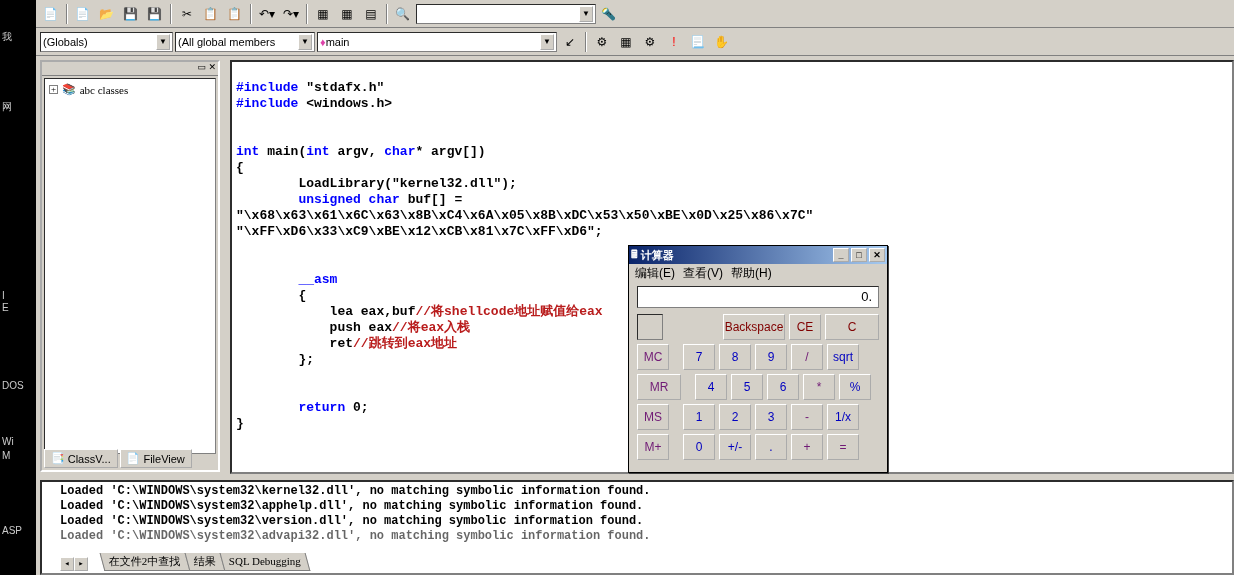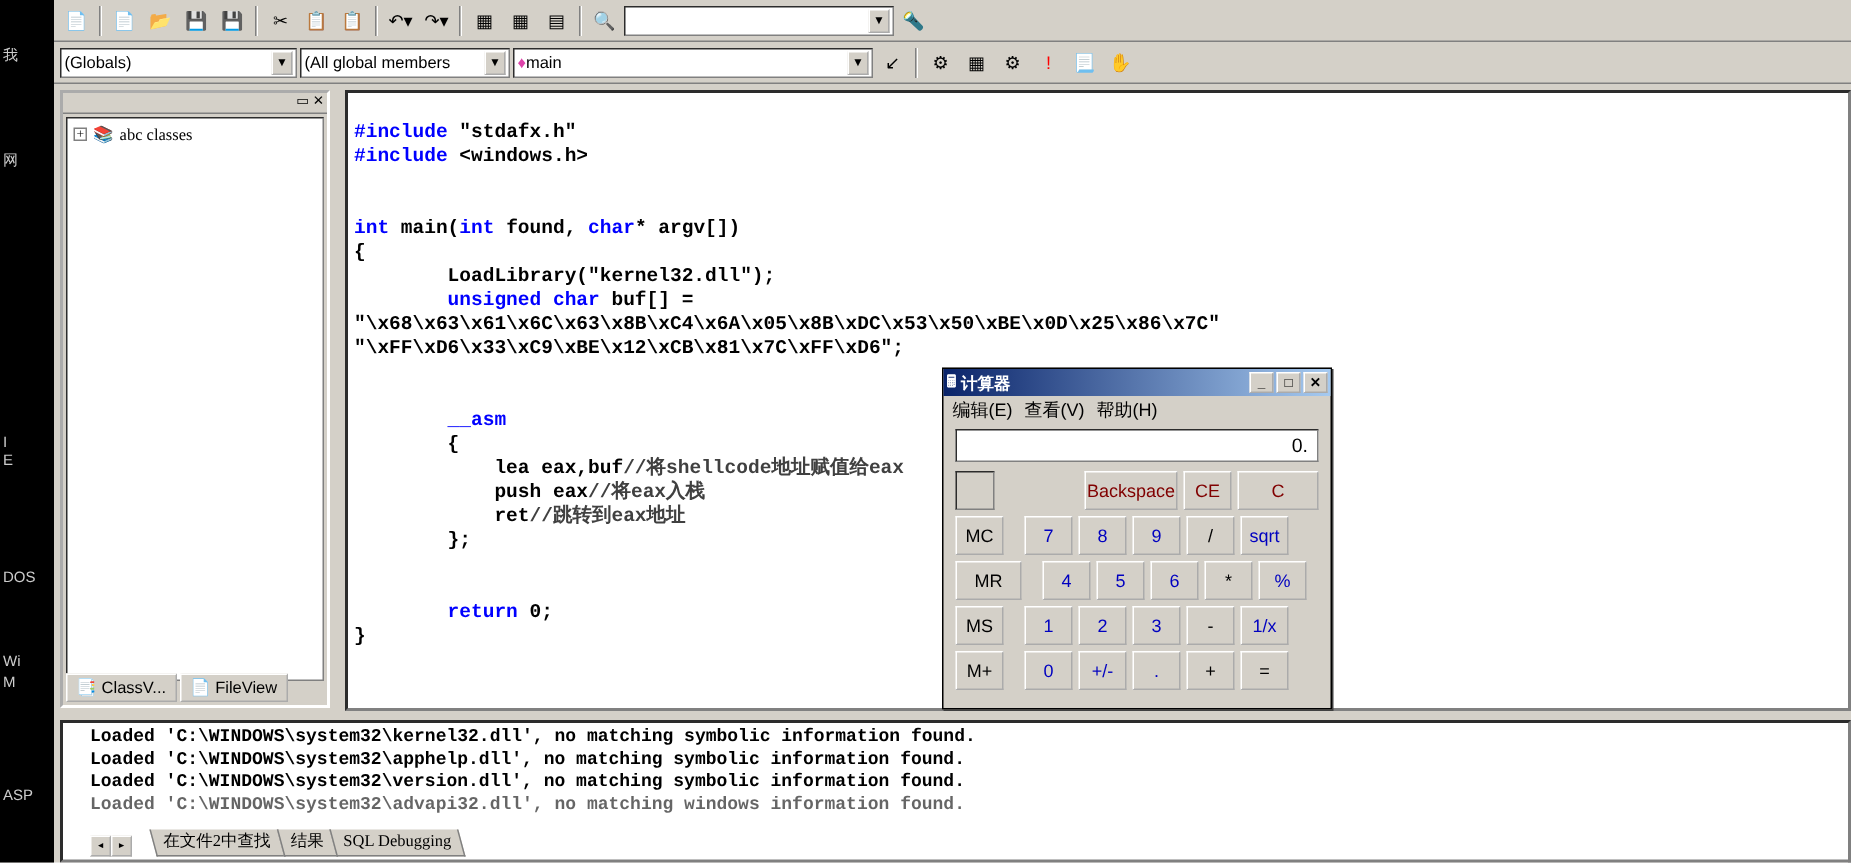--- a/index.html
+++ b/index.html
@@ -19,40 +19,40 @@
 .workspace-panel { position:absolute; left:40px; top:60px; width:180px; height:412px; background:#d4d0c8; border:2px inset #fff; }
 .workspace-panel .inner-bar { height:14px; background:#d4d0c8; border-bottom:1px solid #808080; text-align:right; padding-right:2px; font-size:9px; }
 .workspace-panel .tree { background:#fff; margin:2px; height:376px; border:1px inset #808080; padding:4px; font-family:"MS Sans Serif"; font-size:11px; }
 .workspace-panel .tree-item { display:flex; align-items:center; gap:4px; }
 .workspace-panel .plus { border:1px solid #808080; width:9px; height:9px; text-align:center; line-height:7px; font-size:9px; }
 .workspace-panel .tabs { position:absolute; bottom:2px; left:2px; display:flex; gap:2px; }
 .ws-tab { background:#d4d0c8; border:1px outset #fff; padding:2px 6px; font-size:11px; display:flex; align-items:center; gap:3px; cursor:pointer; }
 
 .code-area { position:absolute; left:230px; top:60px; right:0; height:414px; background:#fff; border:2px inset #808080; font-family:"Courier New",monospace; font-size:13px; font-weight:bold; line-height:16px; white-space:pre; padding:2px 4px; overflow:hidden; }
 .kw-blue { color:#0000ff; }
-.kw-green { color:#404040; }
+.kw-green { color:#b91c1c; }
 
 .output-area { position:absolute; left:40px; top:480px; right:0; bottom:0; background:#fff; border:2px inset #808080; font-family:"Courier New",monospace; font-size:12px; font-weight:bold; line-height:15px; padding:2px 18px; overflow:hidden; }
 .output-tabs { position:absolute; bottom:2px; left:60px; display:flex; font-size:11px; font-family:Tahoma; font-weight:normal; }
 .out-tab { background:#d4d0c8; border:1px solid #808080; border-top:none; padding:1px 6px; transform:skewX(15deg); margin-right:-1px; }
 .out-tab span { display:inline-block; transform:skewX(-15deg); }
 .out-arrows { position:absolute; bottom:2px; left:18px; display:flex; }
 .out-arrows div { width:14px; height:14px; border:1px outset #fff; background:#d4d0c8; text-align:center; font-size:9px; line-height:12px; }
 
 
 .calc { position:absolute; left:628px; top:245px; width:260px; height:228px; background:#d4d0c8; border:1px solid #000; box-shadow:1px 1px 0 #404040; }
 .calc-title { height:18px; background:linear-gradient(to right,#0a246a,#a6caf0); color:#fff; display:flex; align-items:center; padding:0 2px; font-size:11px; font-weight:bold; }
 .calc-title .sp { flex:1; }
 .calc-title .wbtn { width:16px; height:14px; background:#d4d0c8; border:1px outset #fff; color:#000; text-align:center; font-size:9px; line-height:12px; margin-left:2px; font-weight:bold; }
 .calc-menu { height:18px; display:flex; gap:8px; padding:0 6px; align-items:center; font-size:12px; }
 .calc-display { margin:4px 8px; height:22px; background:#fff; border:1px inset #808080; text-align:right; padding:2px 6px; font-size:13px; }
 .calc-row { display:flex; gap:4px; padding:2px 8px; }
 .calc-btn { height:26px; border:1px outset #fff; background:#d4d0c8; font-size:12px; display:flex; align-items:center; justify-content:center; cursor:pointer; }
 .calc-btn.blank { border:1px inset #808080; background:#d4d0c8; }
-.c-red { color:#000000; }
+.c-red { color:#701a75; }
 .c-blue { color:#0000c0; }
 .c-dred { color:#800000; }
 </style>
 </head>
 <body>
 
 <div class="left-strip">
   <span style="top:30px">我</span>
   <span style="top:100px">网</span>
   <span style="top:290px">I</span>
@@ -84,21 +84,21 @@
   <div class="tb-sep"></div>
   <div class="tb-btn">🔍</div>
   <div class="tb-combo" style="width:180px">
       <span></span>
       <div class="dd">▼</div>
     </div>
   <div class="tb-btn">🔦</div>
 </div>
 
 <div class="toolbar-row row2">
-  <div class="tb-combo" style="width:158px">
+  <div class="tb-combo" style="width:133px">
       <span>(Globals)</span>
       <div class="dd">▼</div>
     </div>
   <div class="tb-combo" style="width:140px">
       <span>(All global members</span>
       <div class="dd">▼</div>
     </div>
   <div class="tb-combo" style="width:240px">
       <span style="color:#d4a;">♦ </span>
       <span>main</span>
@@ -133,21 +133,21 @@
         <span>FileView</span>
       </div>
   </div>
 </div>
 
 <div class="code-area">
 <span class="kw-blue">#include</span> <span>"stdafx.h"</span>
 <span class="kw-blue">#include</span> <span>&lt;windows.h&gt;</span>
 
 
-<span class="kw-blue">int</span><span> main(</span><span class="kw-blue">int</span><span> found, </span><span class="kw-blue">char</span><span>* argv[])</span>
+<span class="kw-blue">int</span><span> main(</span><span class="kw-blue">int</span><span> argv, </span><span class="kw-blue">char</span><span>* argv[])</span>
 <span>{</span>
 <span>        LoadLibrary("kernel32.dll");</span>
 <span class="kw-blue">        unsigned char</span><span> buf[] =</span>
 <span>"\x68\x63\x61\x6C\x63\x8B\xC4\x6A\x05\x8B\xDC\x53\x50\xBE\x0D\x25\x86\x7C"</span>
 <span>"\xFF\xD6\x33\xC9\xBE\x12\xCB\x81\x7C\xFF\xD6";</span>
 
 
 <span class="kw-blue">        __asm</span>
 <span>        {</span>
 <span>            lea eax,buf</span><span class="kw-green">//将shellcode地址赋值给eax</span>
@@ -157,21 +157,21 @@
 
 
 <span class="kw-blue">        return</span><span> 0;</span>
 <span>}</span>
 </div>
 
 <div class="output-area">
 <div>Loaded 'C:\WINDOWS\system32\kernel32.dll', no matching symbolic information found.</div>
 <div>Loaded 'C:\WINDOWS\system32\apphelp.dll', no matching symbolic information found.</div>
 <div>Loaded 'C:\WINDOWS\system32\version.dll', no matching symbolic information found.</div>
-<div style="opacity:.6">Loaded 'C:\WINDOWS\system32\advapi32.dll', no matching windows information found.</div>
+<div style="opacity:.6">Loaded 'C:\WINDOWS\system32\advapi32.dll', no matching symbolic information found.</div>
 <div class="out-arrows">
       <div>◂</div>
       <div>▸</div>
     </div>
 <div class="output-tabs">
   <div class="out-tab"><span>在文件2中查找</span></div>
   <div class="out-tab"><span>结果</span></div>
   <div class="out-tab"><span>SQL Debugging</span></div>
 </div>
 </div>

